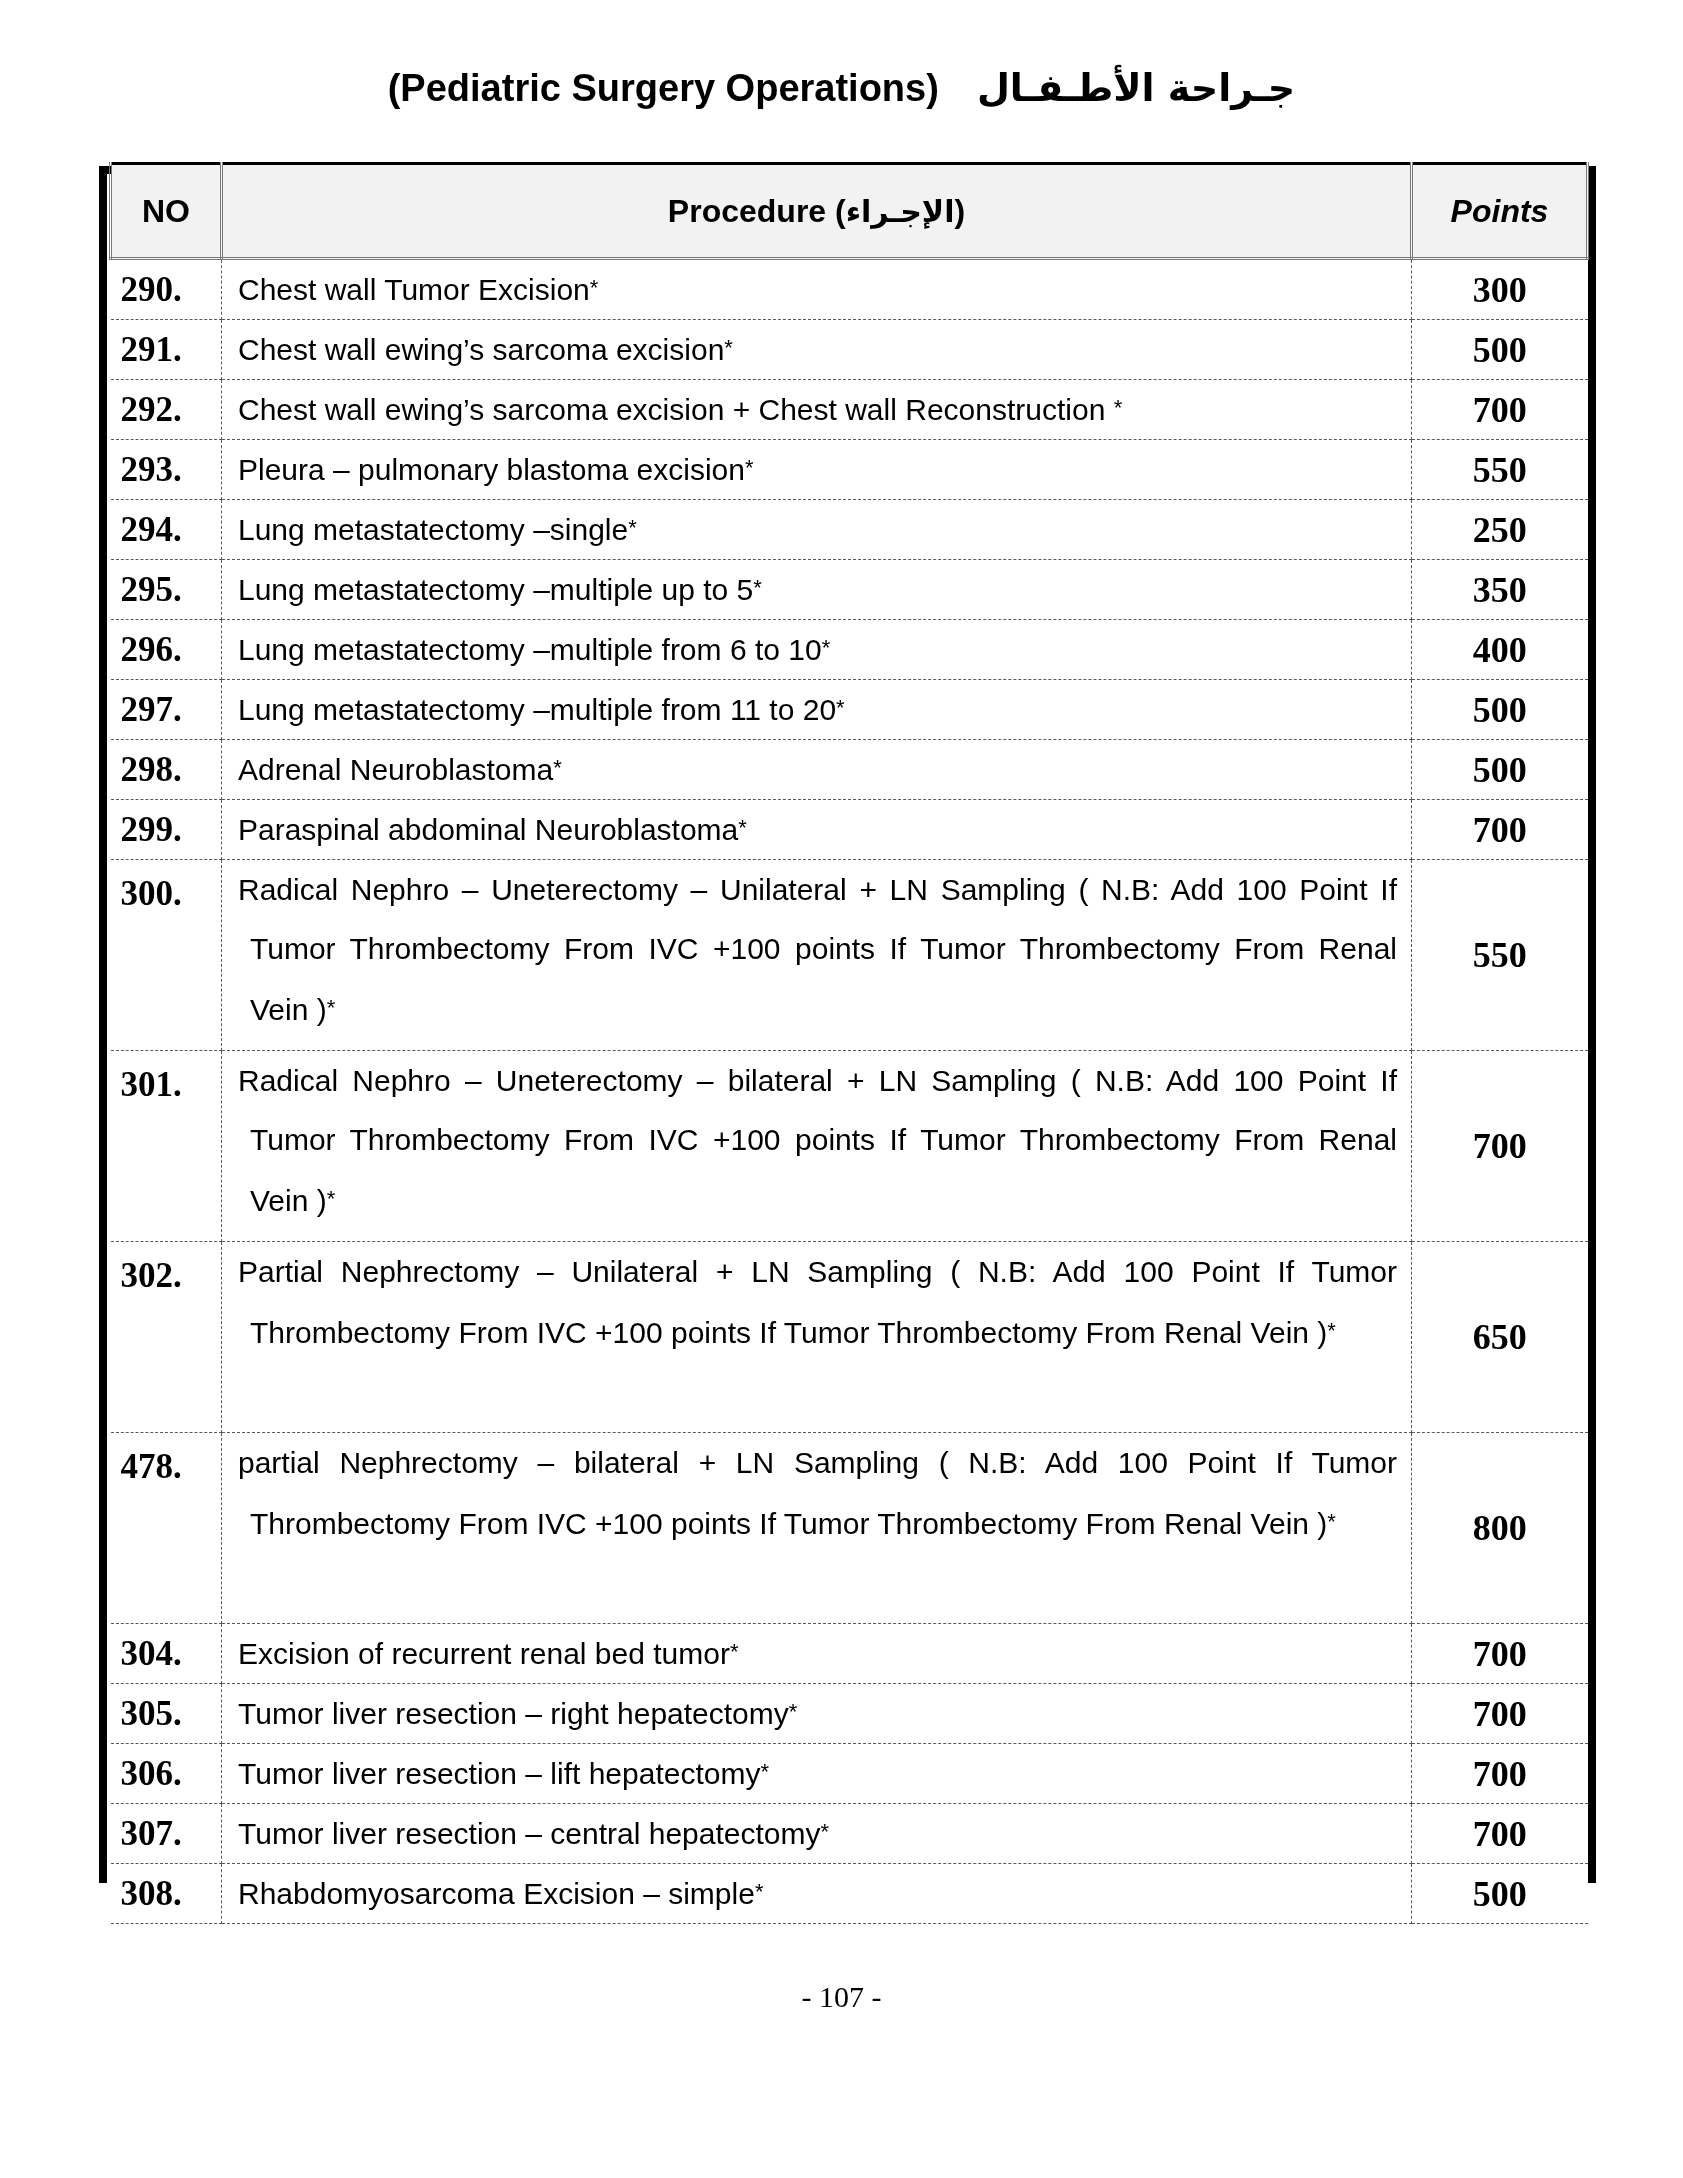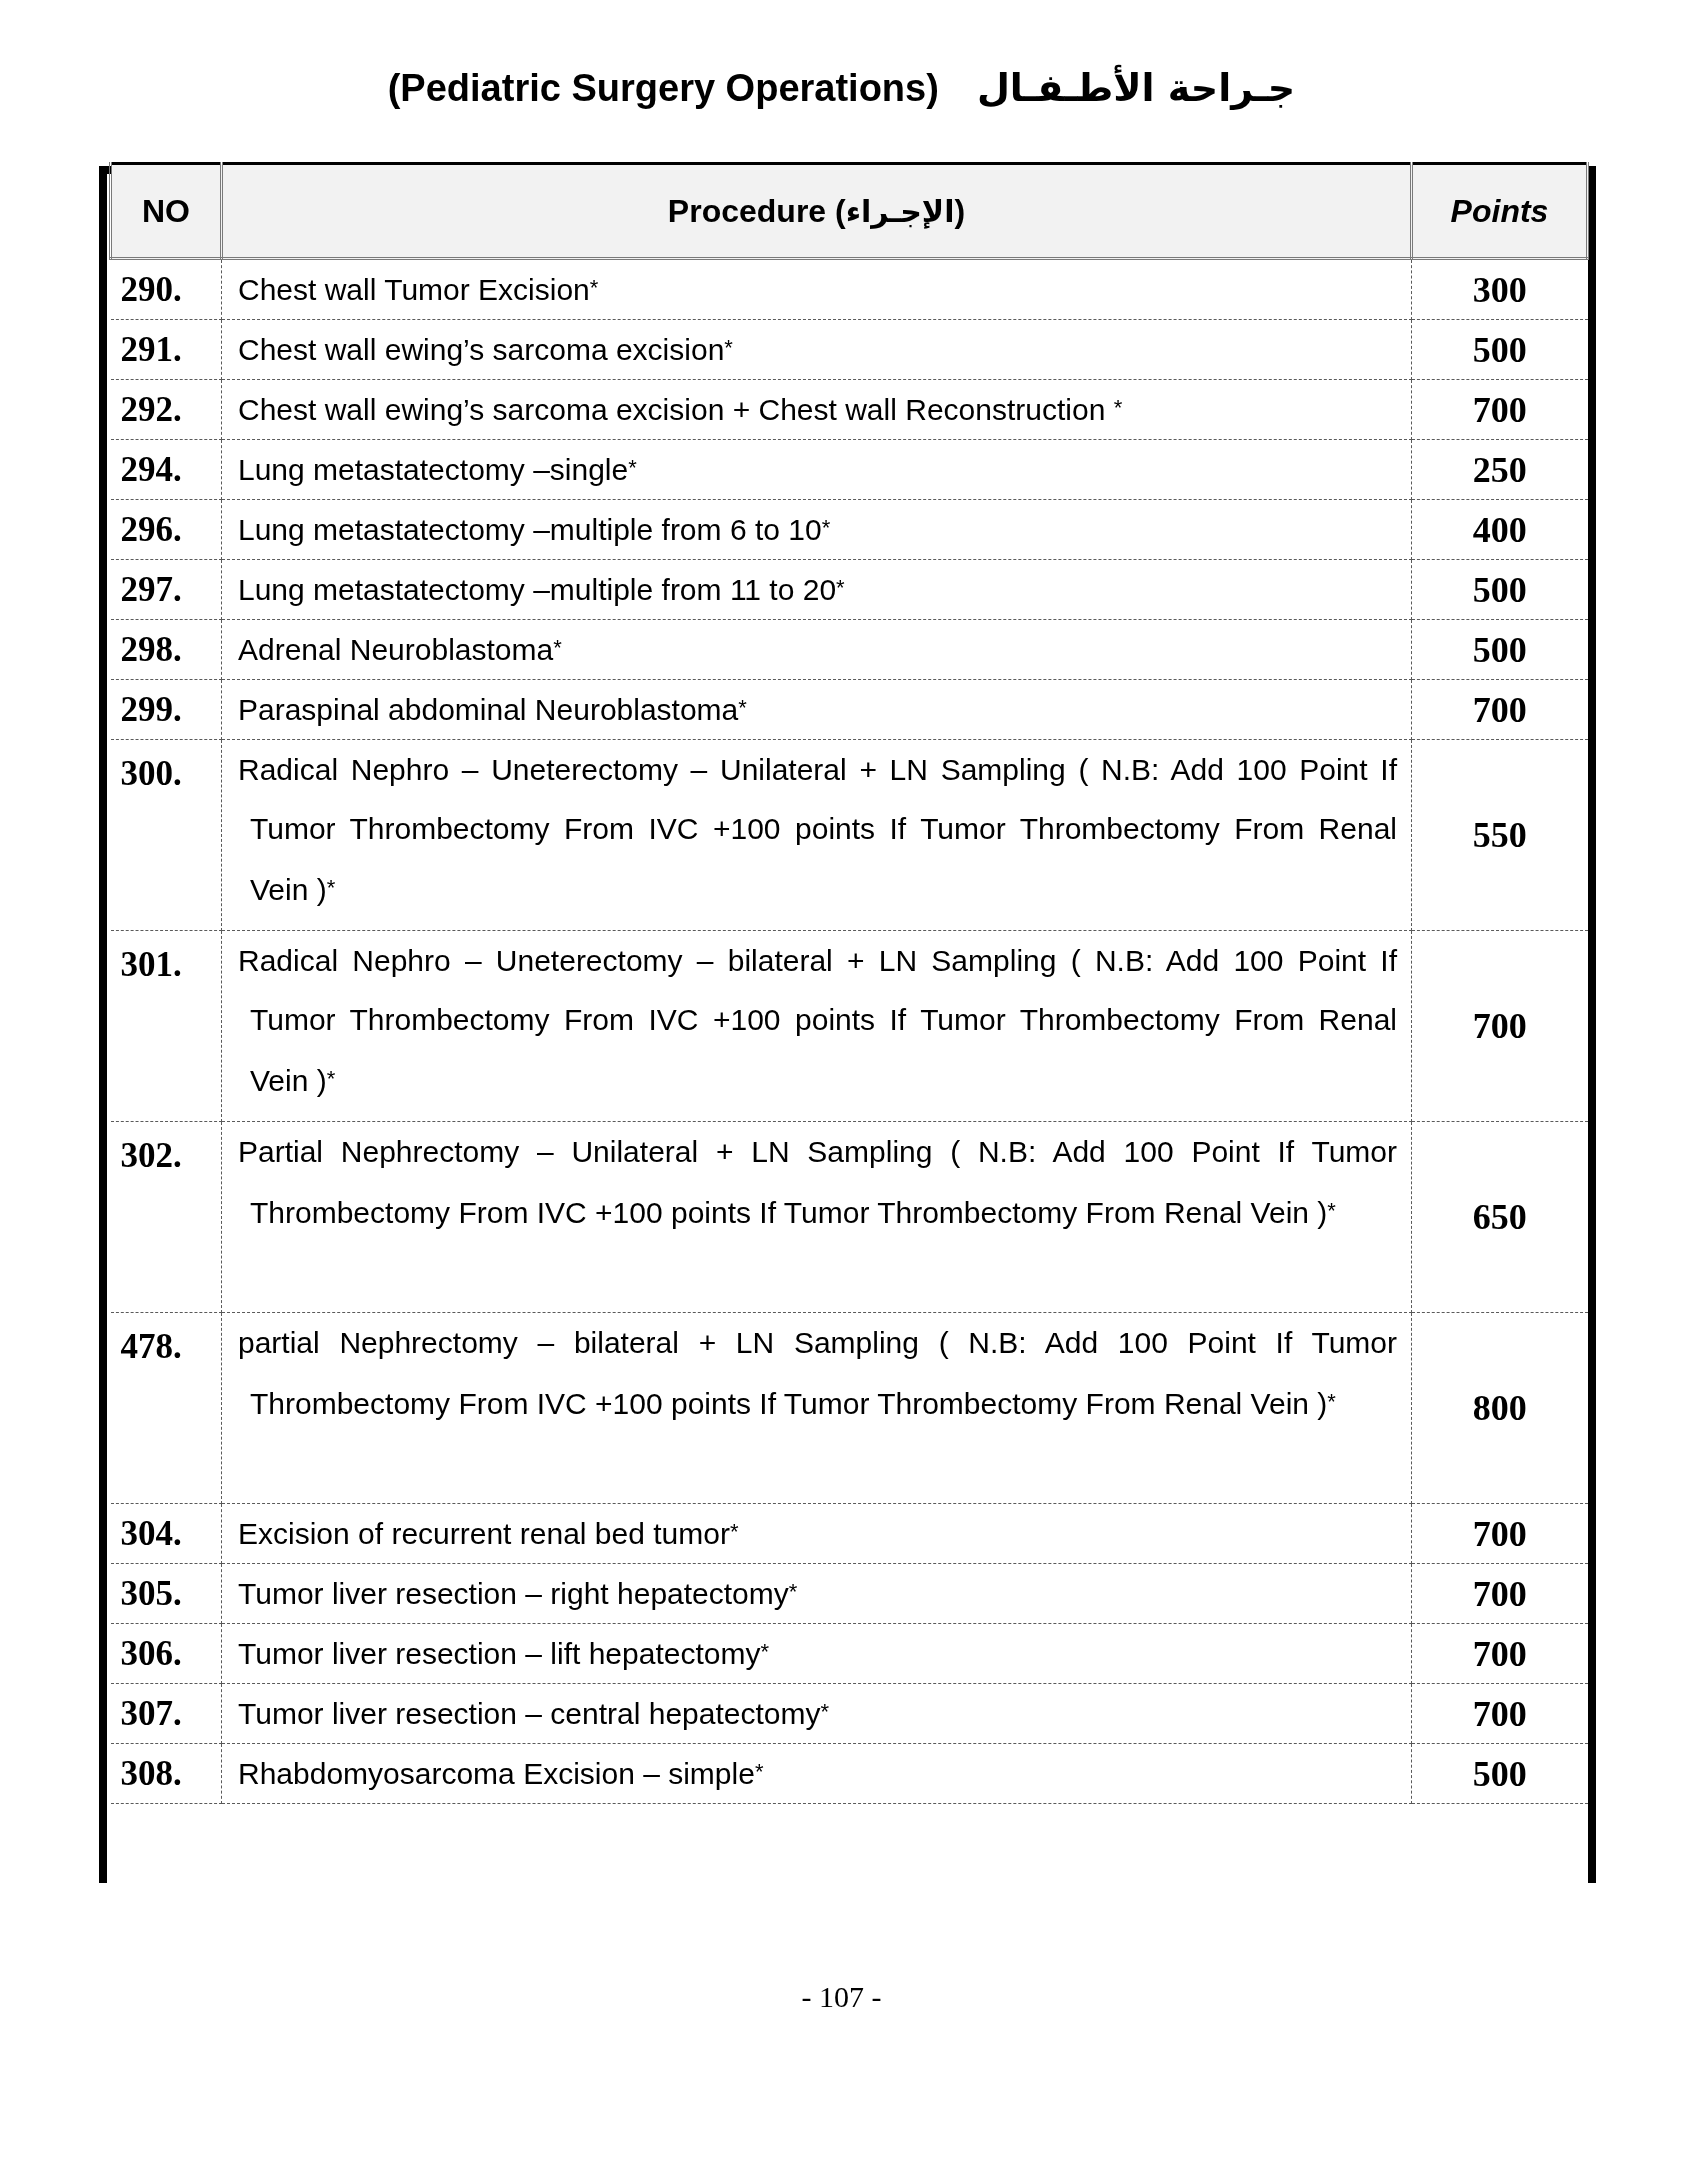--- a/index.html
+++ b/index.html
@@ -158,25 +158,35 @@
       <td class="no-cell">291.</td>
       <td class="proc-cell"><span>Chest wall ewing’s sarcoma excision</span><span class="star">*</span></td>
       <td class="pts-cell">500</td>
     </tr>
     <tr class="single">
       <td class="no-cell">292.</td>
       <td class="proc-cell"><span style="white-space:pre">Chest wall ewing’s sarcoma excision + Chest wall Reconstruction </span><span class="star">*</span></td>
       <td class="pts-cell">700</td>
     </tr>
     <tr class="single">
+      <td class="no-cell">293.</td>
+      <td class="proc-cell"><span>Pleura – pulmonary blastoma excision</span><span class="star">*</span></td>
+      <td class="pts-cell">550</td>
+    </tr>
+    <tr class="single">
       <td class="no-cell">294.</td>
       <td class="proc-cell"><span>Lung metastatectomy –single</span><span class="star">*</span></td>
       <td class="pts-cell">250</td>
     </tr>
     <tr class="single">
+      <td class="no-cell">295.</td>
+      <td class="proc-cell"><span>Lung metastatectomy –multiple up to 5</span><span class="star">*</span></td>
+      <td class="pts-cell">350</td>
+    </tr>
+    <tr class="single">
       <td class="no-cell">296.</td>
       <td class="proc-cell"><span>Lung metastatectomy –multiple from 6 to 10</span><span class="star">*</span></td>
       <td class="pts-cell">400</td>
     </tr>
     <tr class="single">
       <td class="no-cell">297.</td>
       <td class="proc-cell"><span>Lung metastatectomy –multiple from 11 to 20</span><span class="star">*</span></td>
       <td class="pts-cell">500</td>
     </tr>
     <tr class="single">

